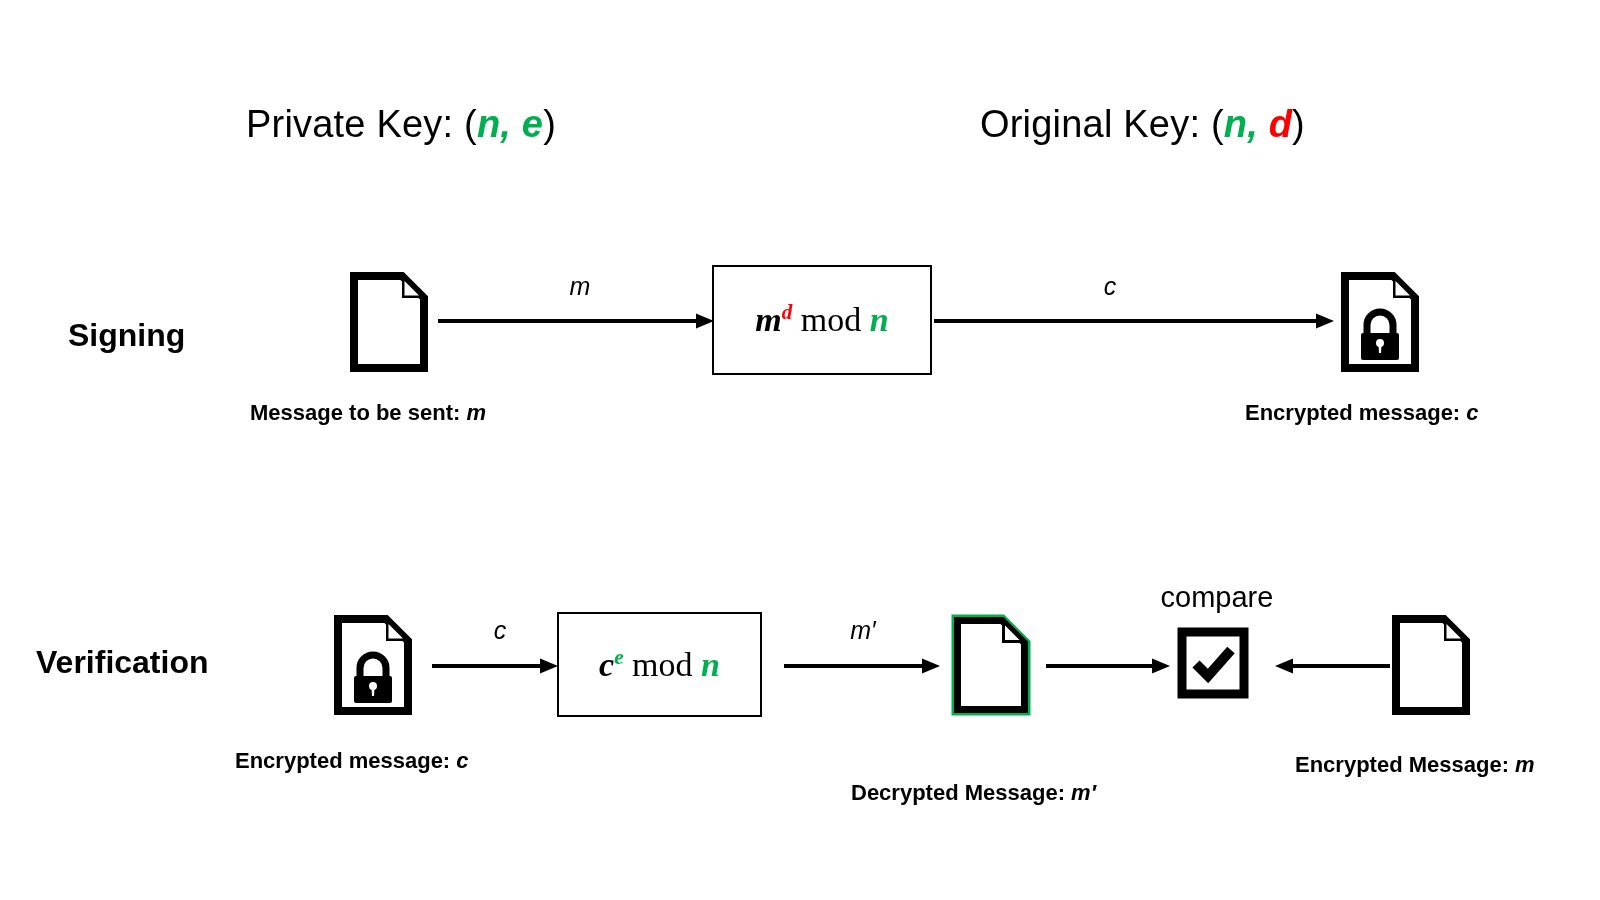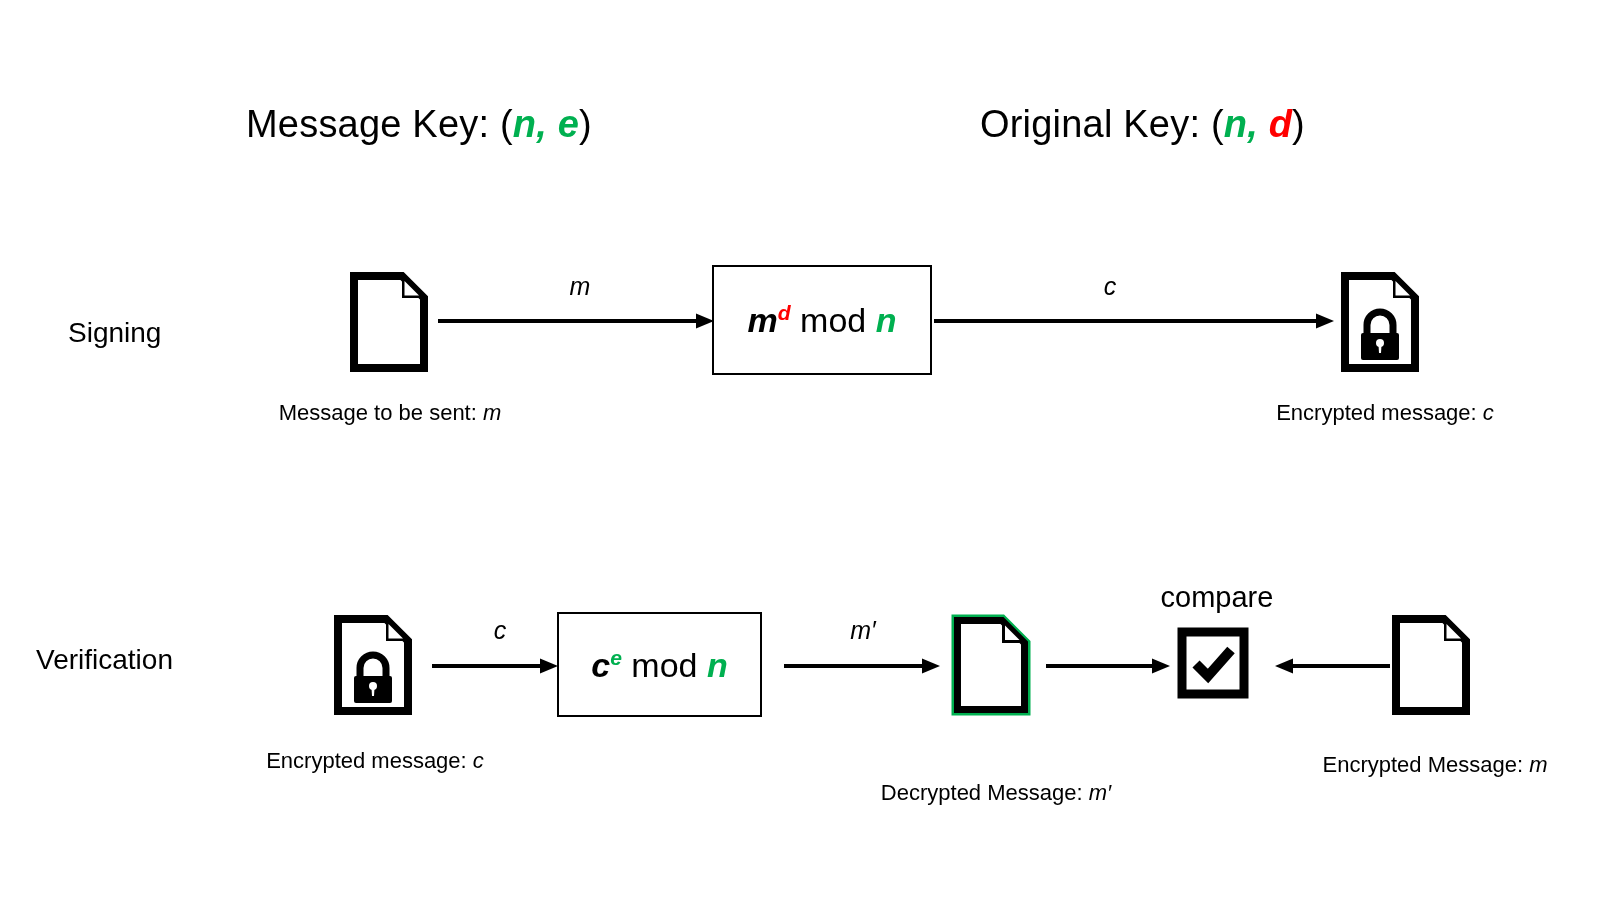--- a/index.html
+++ b/index.html
@@ -23,32 +23,31 @@
     font-weight: 400;
     color: #000;
     white-space: nowrap;
     letter-spacing: 0.2px;
   }
   .var-n, .var-e { color: #00B050; font-style: italic; font-weight: 700; }
   .var-d { color: #FF0000; font-style: italic; font-weight: 700; }
 
   
   .row-label {
-    font-size: 28px;
-    font-weight: 400;
+    font-size: 32px;
+    font-weight: 700;
     white-space: nowrap;
     text-align: center;
   }
 
   
   .caption {
     font-size: 22px;
-    font-weight: 400;
-    white-space: nowrap;
-    text-align: center;
+    font-weight: 700;
+    white-space: nowrap;
   }
   .caption i { font-style: italic; }
 
   
   .arrow-label {
     font-size: 25px;
     font-style: italic;
     white-space: nowrap;
     text-align: center;
   }
@@ -63,21 +62,21 @@
   
   .formula-box {
     border: 2.5px solid #000;
     background: #fff;
     box-sizing: border-box;
     display: flex;
     align-items: center;
     justify-content: center;
   }
   .formula {
-    font-family: Liberation Sans, sans-serif;
+    font-family: Liberation Serif, serif;
     font-size: 34px;
     white-space: nowrap;
     line-height: 1;
   }
   .formula .bit { font-style: italic; font-weight: 700; }
   .formula .sup {
     font-size: 0.62em;
     vertical-align: super;
     font-style: italic;
     font-weight: 700;
@@ -89,21 +88,21 @@
   
   .arrow svg { display: block; }
 
   
   .icon svg { display: block; }
 </style>
 </head>
 <body>
 
 <div class="abs key-header" style="left:246px; top:103px;">
-  <span>Message Key: (</span><span class="var-n">n</span><span class="var-n">, </span><span class="var-e">e</span><span>)</span>
+  <span>Private Key: (</span><span class="var-n">n</span><span class="var-n">, </span><span class="var-e">e</span><span>)</span>
 </div>
 
 <div class="abs key-header" style="left:980px; top:103px;">
   <span>Original Key: (</span><span class="var-n">n</span><span class="var-n">, </span><span class="var-d">d</span><span>)</span>
 </div>
 
 <div class="abs row-label" style="left:68px; top:317px;">Signing</div>
 
 <div class="abs row-label" style="left:36px; top:644px;">Verification</div>
 

